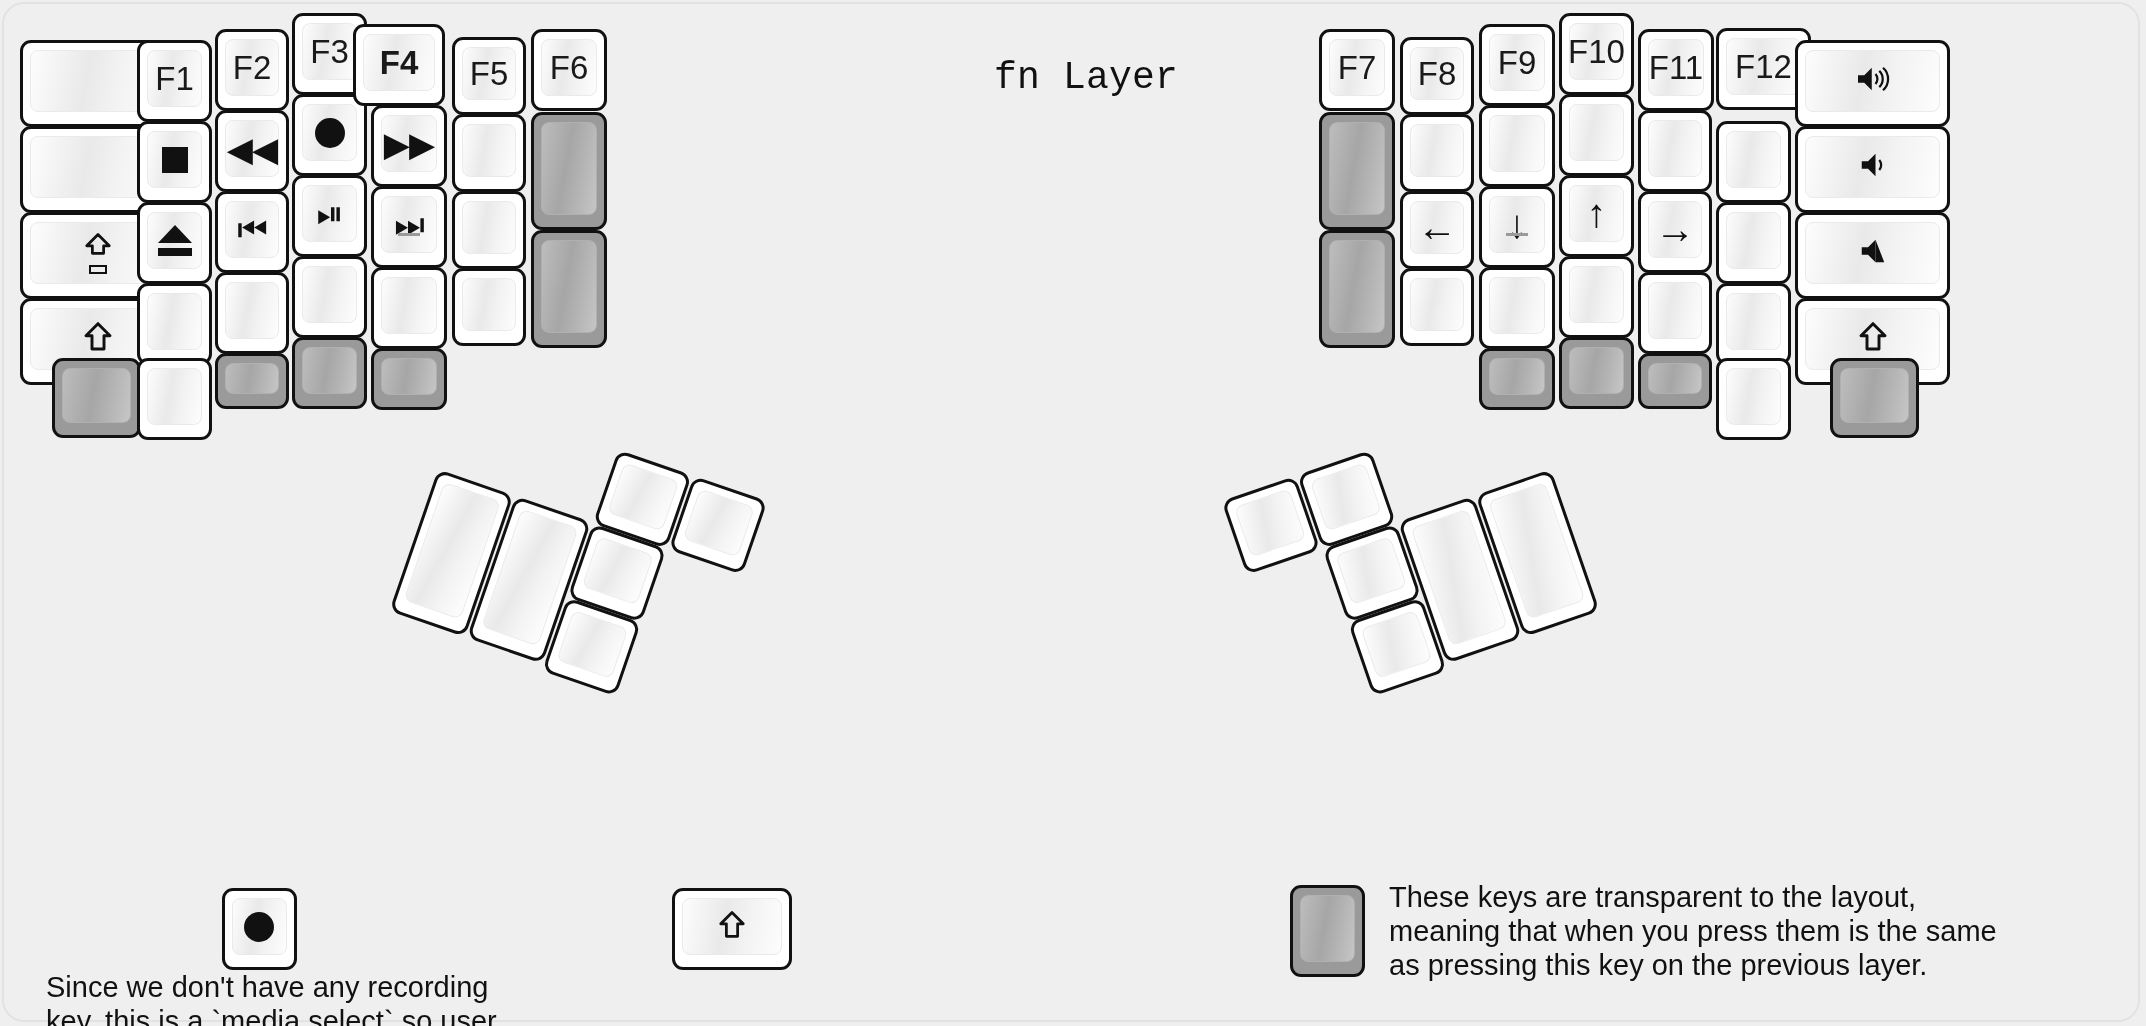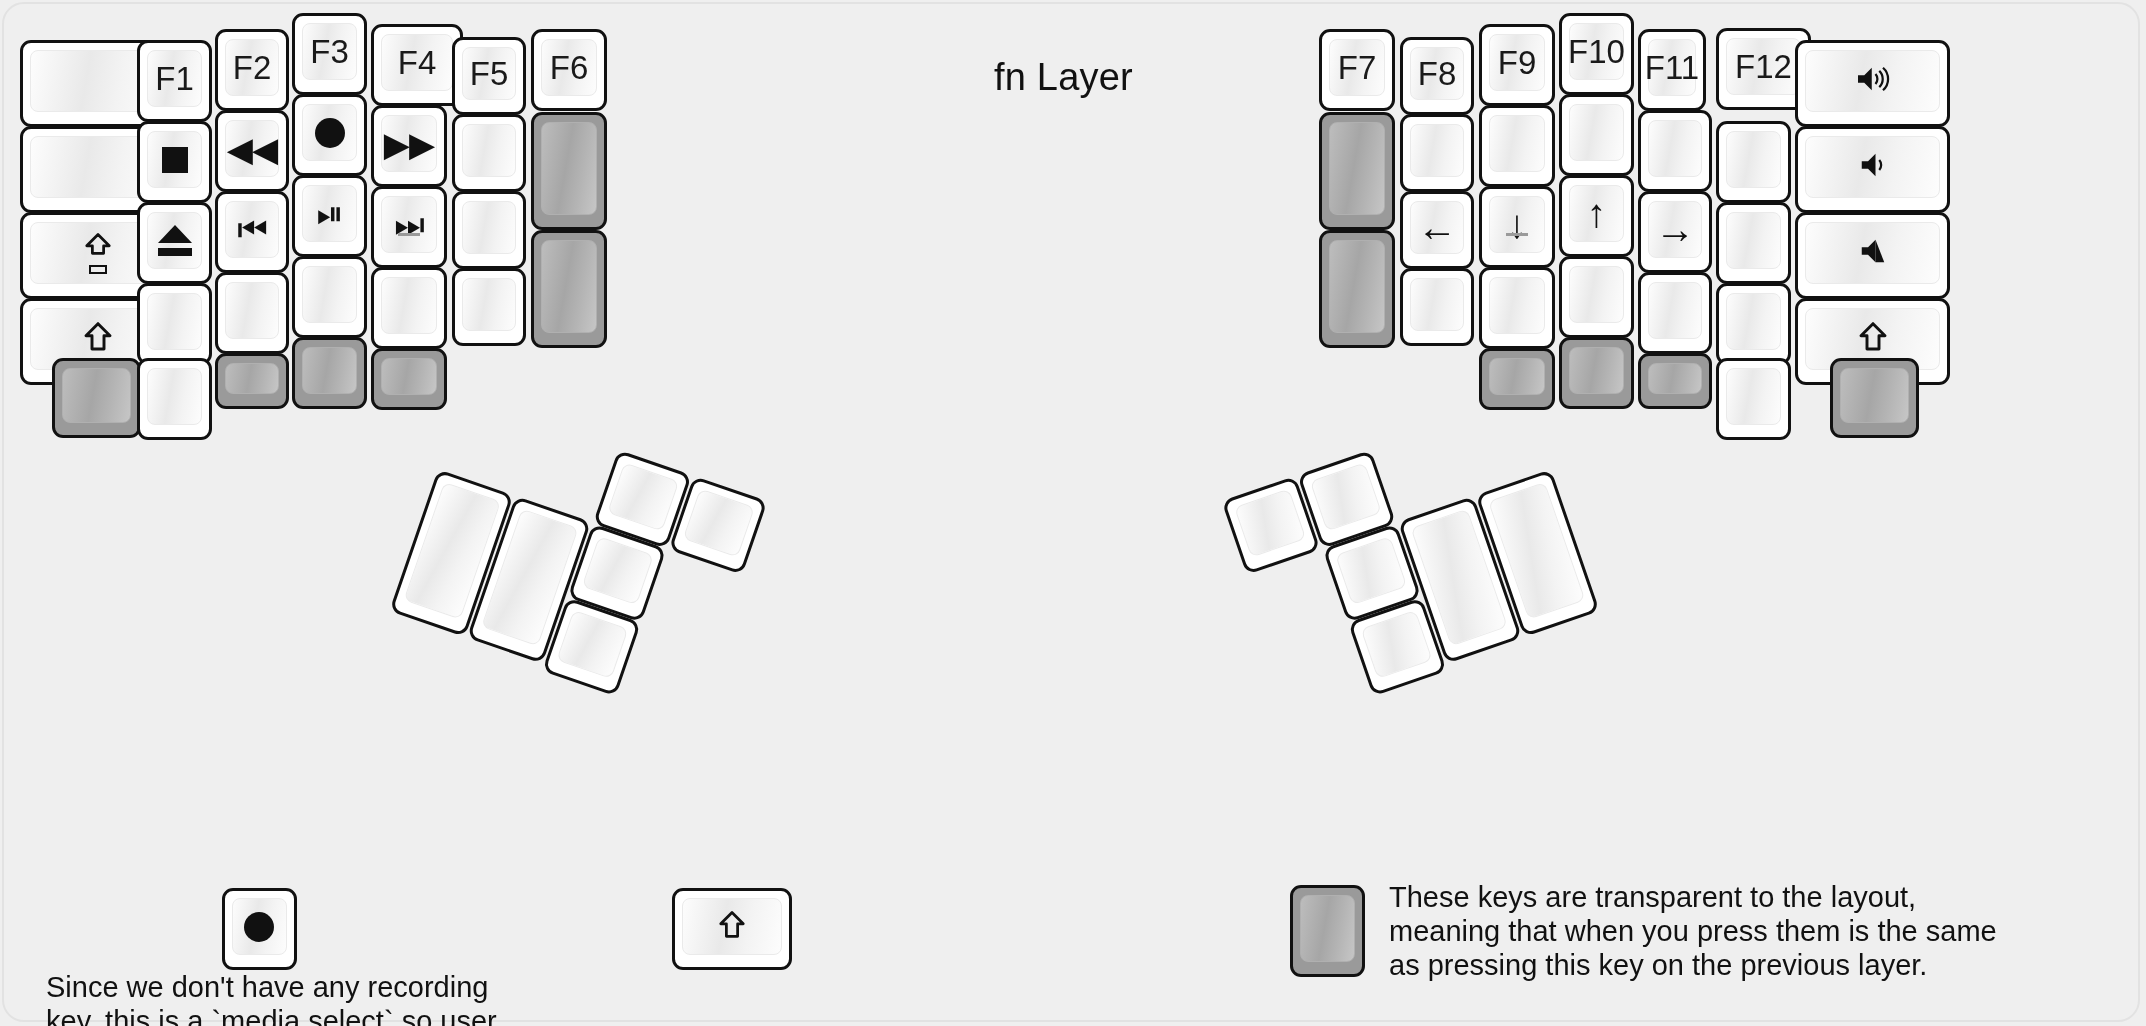--- a/index.html
+++ b/index.html
@@ -9,20 +9,21 @@
 
   
   .panel{
     position:absolute;left:2px;top:2px;width:2138px;height:1020px;
     background:#efefef;border:2px solid #e2e2e2;border-radius:22px;box-sizing:border-box;
   }
 
   .title{
     position:absolute;font-size:38px;color:#111;letter-spacing:0.2px;
     white-space:nowrap;
+    font-family:Liberation Mono, monospace;
   }
 
   
   .key{
     position:absolute;box-sizing:border-box;
     border:3.5px solid #111;border-radius:11px;
     background:#ffffff;
   }
   .key .cap{
     position:absolute;left:7px;top:7px;right:7px;bottom:12px;
@@ -169,21 +170,21 @@
         <span class="mediaglyph">⏯</span>
       </div>
       </div>
     <div class="key" style="left:292px;top:256px;width:75px;height:82px;">
       <div class="cap"></div>
       </div>
     <div class="key trans" style="left:292px;top:337px;width:75px;height:72px;">
       <div class="cap"></div>
       </div>
 
-    <div class="key" style="left:371px;top:24px;width:92px;height:82px;">
+    <div class="key" style="left:353px;top:24px;width:92px;height:82px;font-weight:bold;">
       <div class="cap">
         <span class="lbl">F4</span>
       </div>
       </div>
     <div class="key" style="left:371px;top:105px;width:76px;height:82px;">
       <div class="cap">
         <span class="mediaglyph">▶▶</span>
       </div>
       </div>
     <div class="key" style="left:371px;top:186px;width:76px;height:82px;">
@@ -313,21 +314,21 @@
         <span class="arrowglyph">↑</span>
       </div>
       </div>
     <div class="key" style="left:1559px;top:256px;width:75px;height:82px;">
       <div class="cap"></div>
       </div>
     <div class="key trans" style="left:1559px;top:337px;width:75px;height:72px;">
       <div class="cap"></div>
       </div>
 
-    <div class="key" style="left:1638px;top:29px;width:68px;height:82px;text-align:right;">
+    <div class="key" style="left:1638px;top:29px;width:76px;height:82px;text-align:right;">
       <div class="cap">
         <span class="lbl">F11</span>
       </div>
       </div>
     <div class="key" style="left:1638px;top:110px;width:74px;height:82px;">
       <div class="cap"></div>
       </div>
     <div class="key" style="left:1638px;top:191px;width:74px;height:82px;">
       <div class="cap">
         <span class="arrowglyph">→</span>

